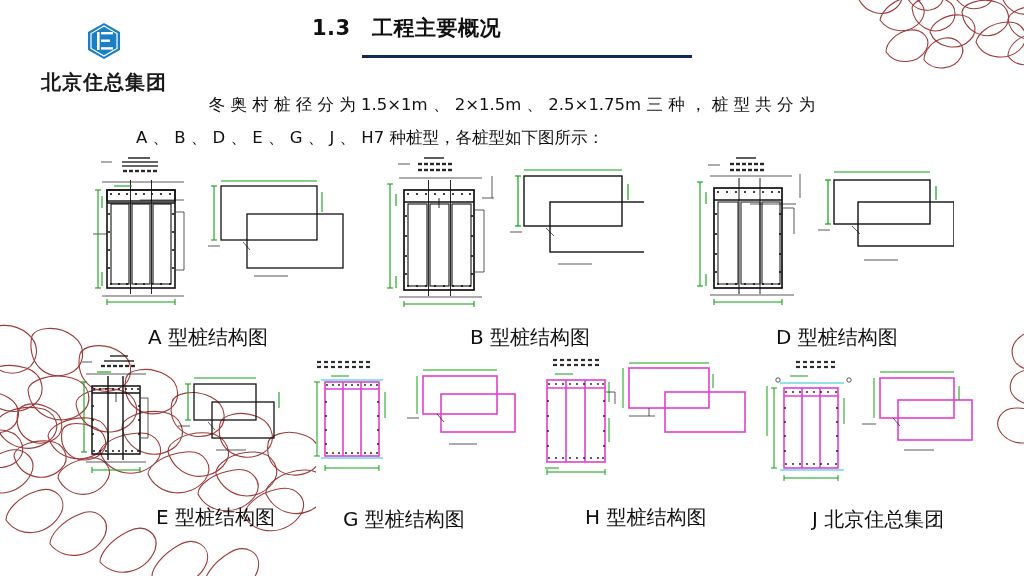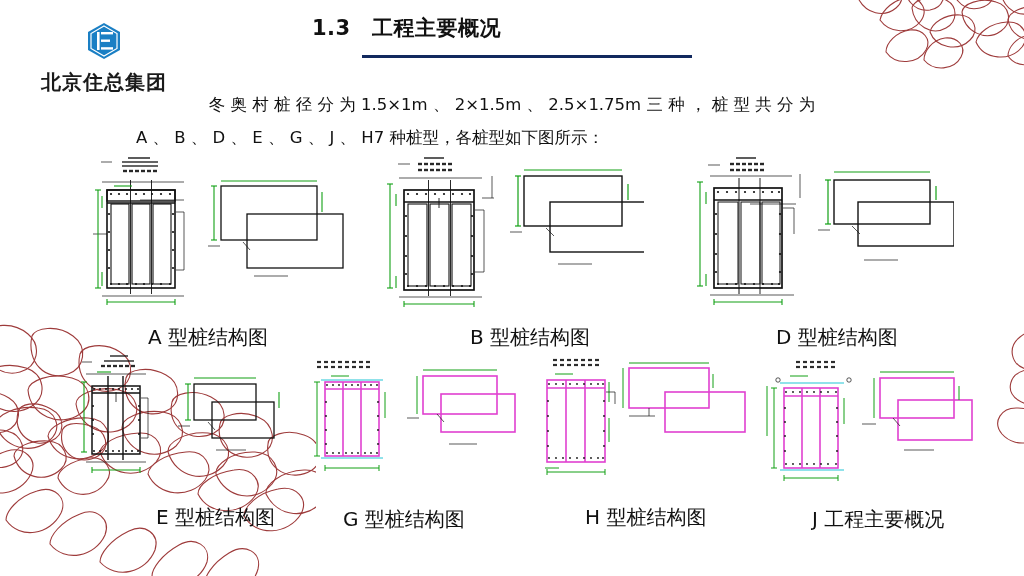--- a/index.html
+++ b/index.html
@@ -803,16 +803,16 @@
         <line x1="128" y1="14" x2="202" y2="14"></line>
         <line x1="122" y1="20" x2="122" y2="60"></line>
         <line x1="207" y1="28" x2="207" y2="42"></line>
       </g>
       <g stroke="#111" fill="none" stroke-width="0.7">
         <line x1="110" y1="66" x2="124" y2="66"></line>
         <line x1="141" y1="60" x2="148" y2="68"></line>
         <line x1="152" y1="92" x2="182" y2="92"></line>
       </g>
     </svg>
-    <div class="fig-caption" style="left:60px; top:148px;">J 工程主要概况</div>
+    <div class="fig-caption" style="left:60px; top:148px;">J 北京住总集团</div>
   </div>
 
 </div>
 
 </body></html>

